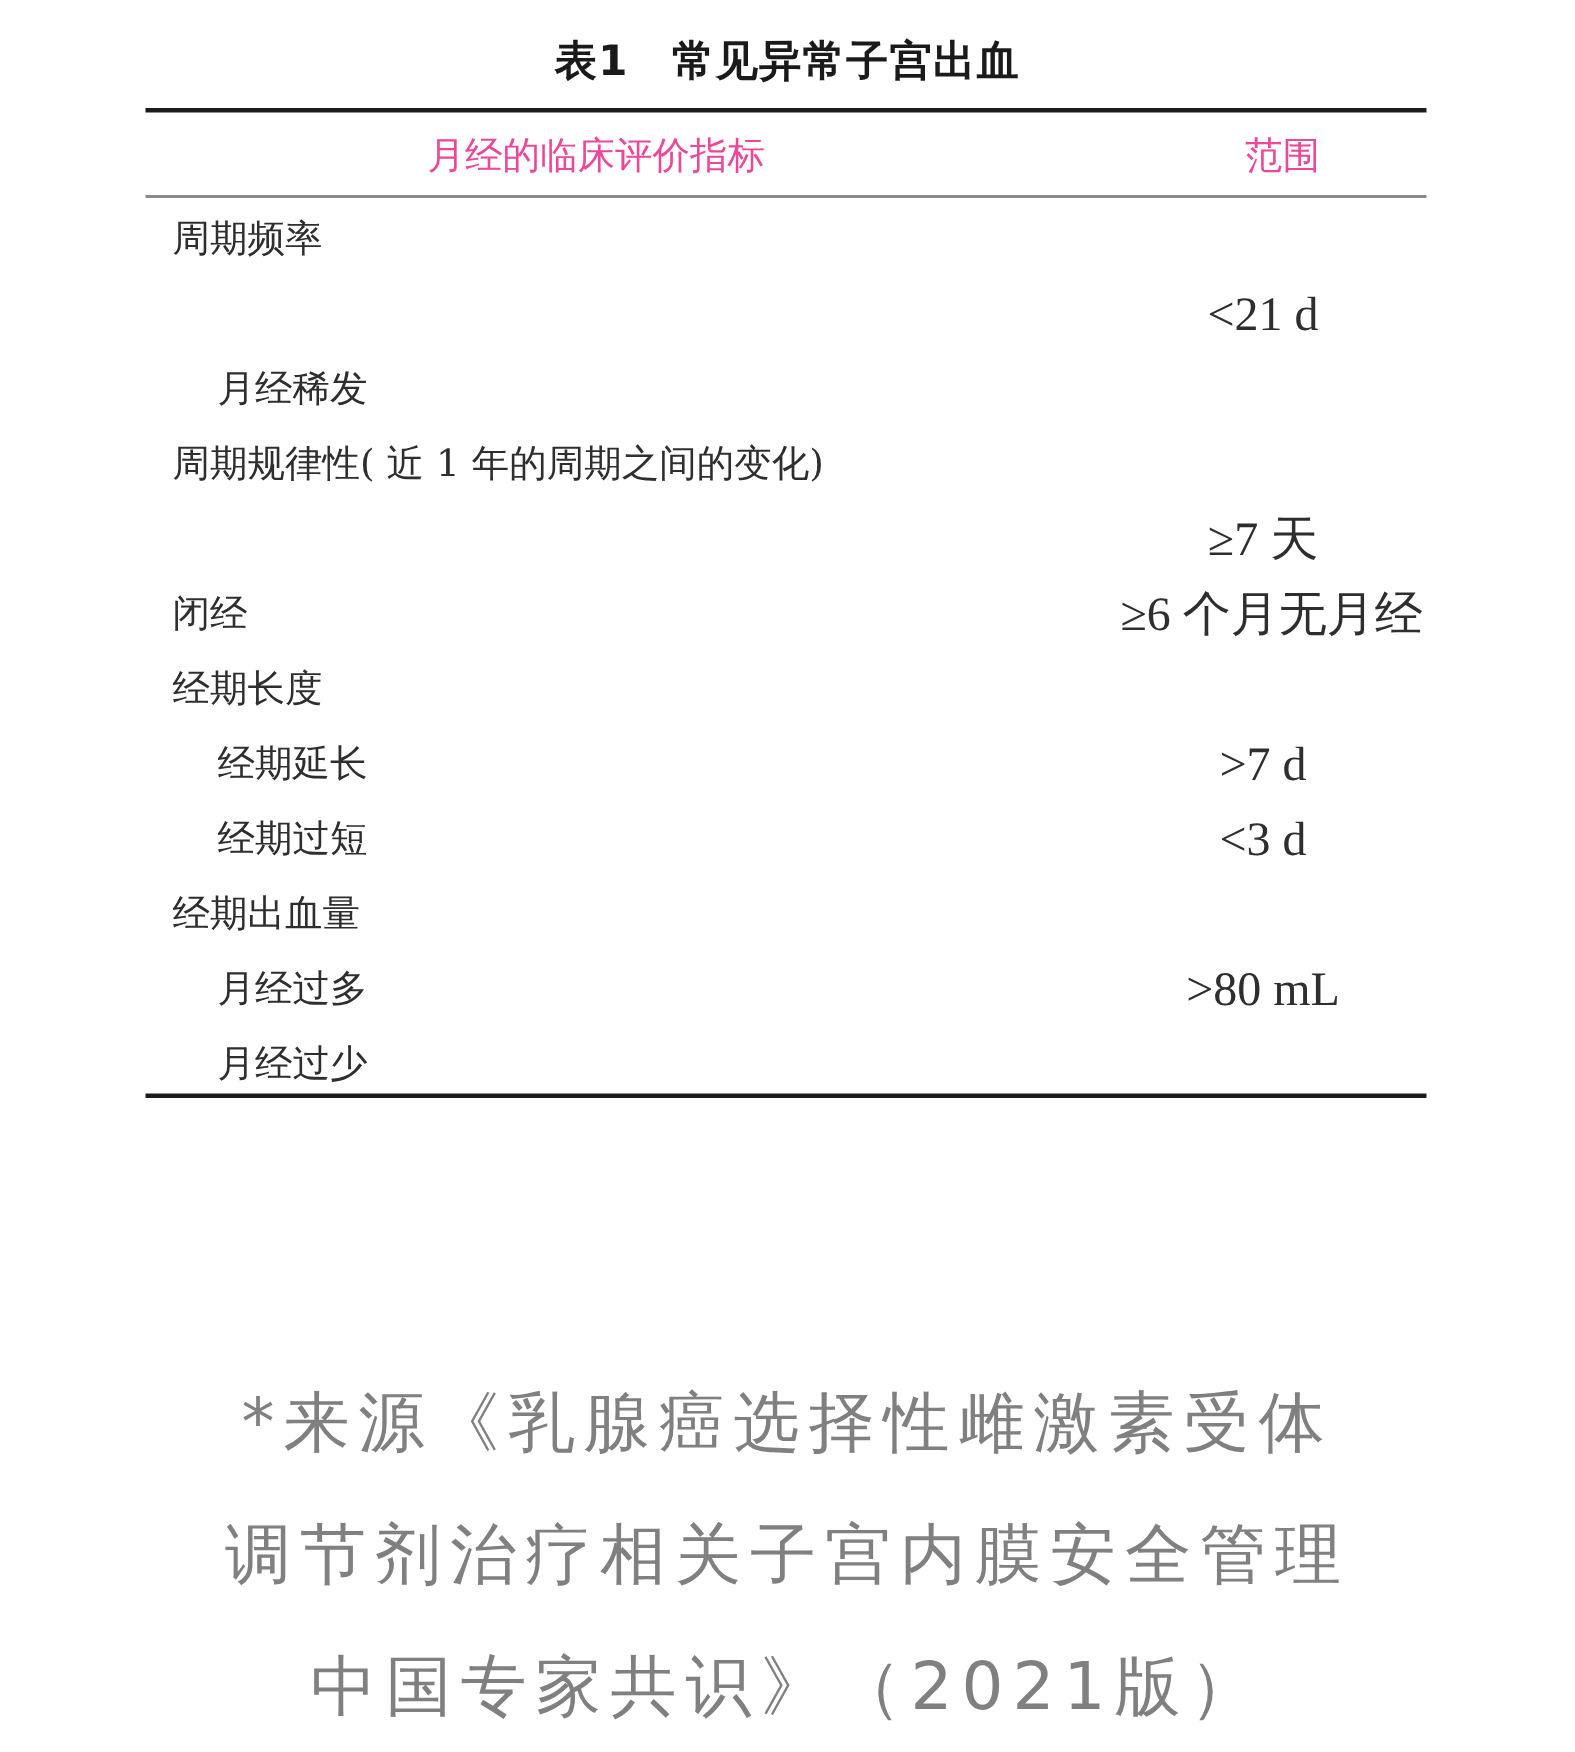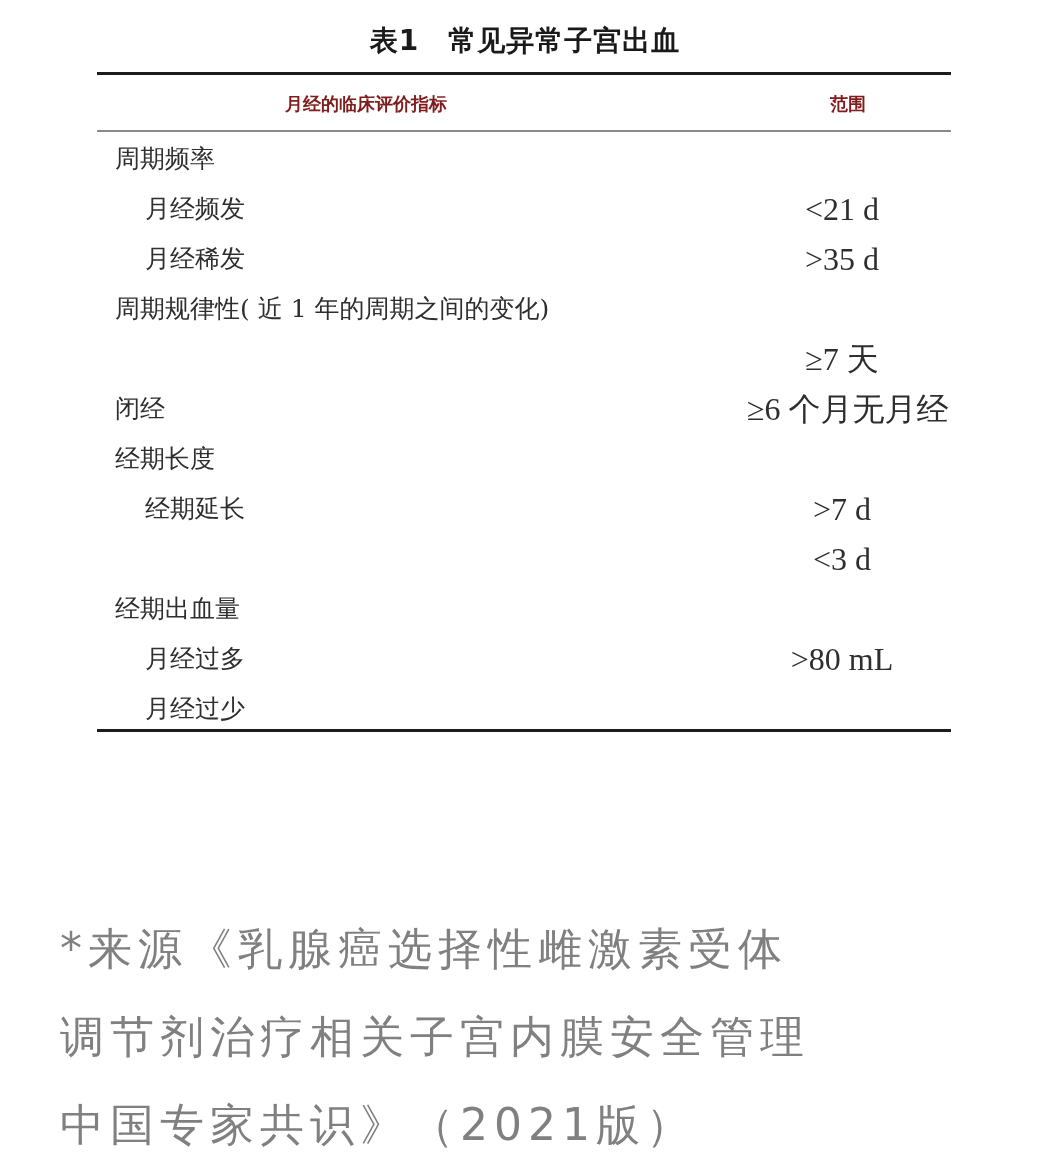--- a/index.html
+++ b/index.html
@@ -8,59 +8,57 @@
     position:absolute; left:0; width:1050px; top:22px; text-align:center;
     font-family:"DejaVu Sans", sans-serif; font-weight:bold; font-size:28px; color:#1a1a1a;
     letter-spacing:1px;
   }
   .rule { position:absolute; left:97px; width:854px; }
   .rule-top { top:72px; height:3px; background:#1c1c1c; }
   .rule-mid { top:130px; height:2px; background:#8a8a8a; }
   .rule-bot { top:729px; height:3px; background:#1c1c1c; }
   .hdr {
     position:absolute; top:86px; height:36px; line-height:36px;
-    font-family:"DejaVu Serif", serif; font-size:18px; color:#7f1d1d;font-weight:bold;
+    font-family:"DejaVu Serif", serif; font-size:25px; color:#ec4899;
   }
   .hdr-ind { left:285px; }
   .hdr-rng { left:810px;margin-left:20px; }
   .row {
     position:absolute; left:97px; width:854px; height:50px; line-height:50px;
     font-family:"DejaVu Serif", serif; font-size:25px; color:#2e2e2e;
   }
   .row .label { position:absolute; left:18px; white-space:nowrap; }
   .row.sub .label { left:48px; }
   .row .value { position:absolute; left:650px; width:190px; text-align:center; white-space:nowrap; font-family:"Liberation Serif", serif; font-size:32px; }
   .source {
     position:absolute; left:60px; width:930px; top:905px;
     font-family:"DejaVu Sans", sans-serif; font-size:44px; color:#808080;
-    text-align:left; line-height:88px; letter-spacing:6px;
+    text-align:center; line-height:88px; letter-spacing:6px;
   }
 </style>
 </head>
 <body>
 
 <div class="title">表1　常见异常子宫出血</div>
 <div class="rule rule-top"></div>
 
 <div class="hdr hdr-ind">月经的临床评价指标</div>
 <div class="hdr hdr-rng">范围</div>
 
 <div class="rule rule-mid"></div>
 
 <div class="row" style="top:134px">
   <span class="label">周期频率</span>
   <span class="value"></span>
 </div>
 <div class="row sub" style="top:184px">
-  <span class="label">月经频发</span>
   <span class="value">&lt;21 d</span>
 </div>
 <div class="row sub" style="top:234px">
   <span class="label">月经稀发</span>
-  <span class="value">&gt;35 d</span>
 </div>
 <div class="row" style="top:284px">
   <span class="label">周期规律性( 近 1 年的周期之间的变化)</span>
   <span class="value"></span>
 </div>
 <div class="row sub" style="top:334px">
   <span class="value">≥7 天</span>
 </div>
 <div class="row" style="top:384px">
   <span class="label">闭经</span>
@@ -68,20 +66,21 @@
 </div>
 <div class="row" style="top:434px">
   <span class="label">经期长度</span>
   <span class="value"></span>
 </div>
 <div class="row sub" style="top:484px">
   <span class="label">经期延长</span>
   <span class="value">&gt;7 d</span>
 </div>
 <div class="row sub" style="top:534px">
+  <span class="label">经期过短</span>
   <span class="value">&lt;3 d</span>
 </div>
 <div class="row" style="top:584px">
   <span class="label">经期出血量</span>
   <span class="value"></span>
 </div>
 <div class="row sub" style="top:634px">
   <span class="label">月经过多</span>
   <span class="value">&gt;80 mL</span>
 </div>

